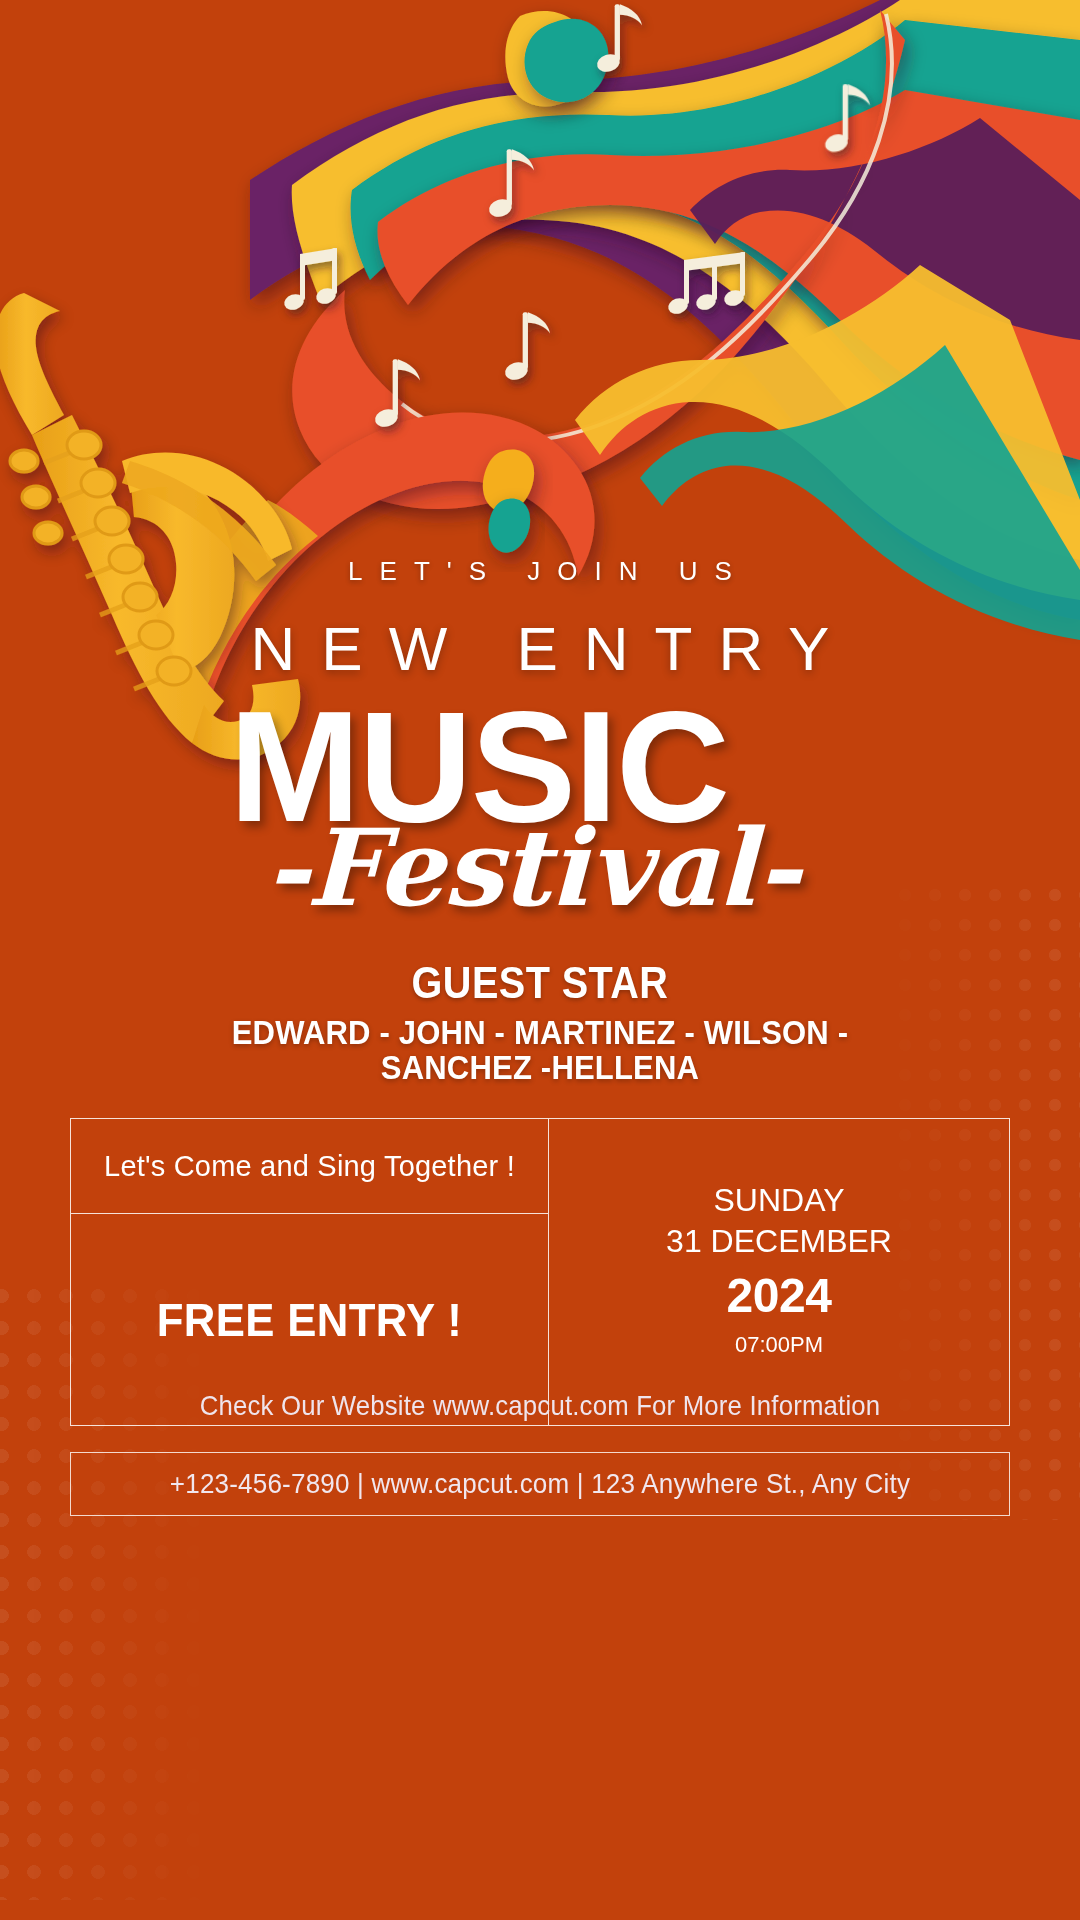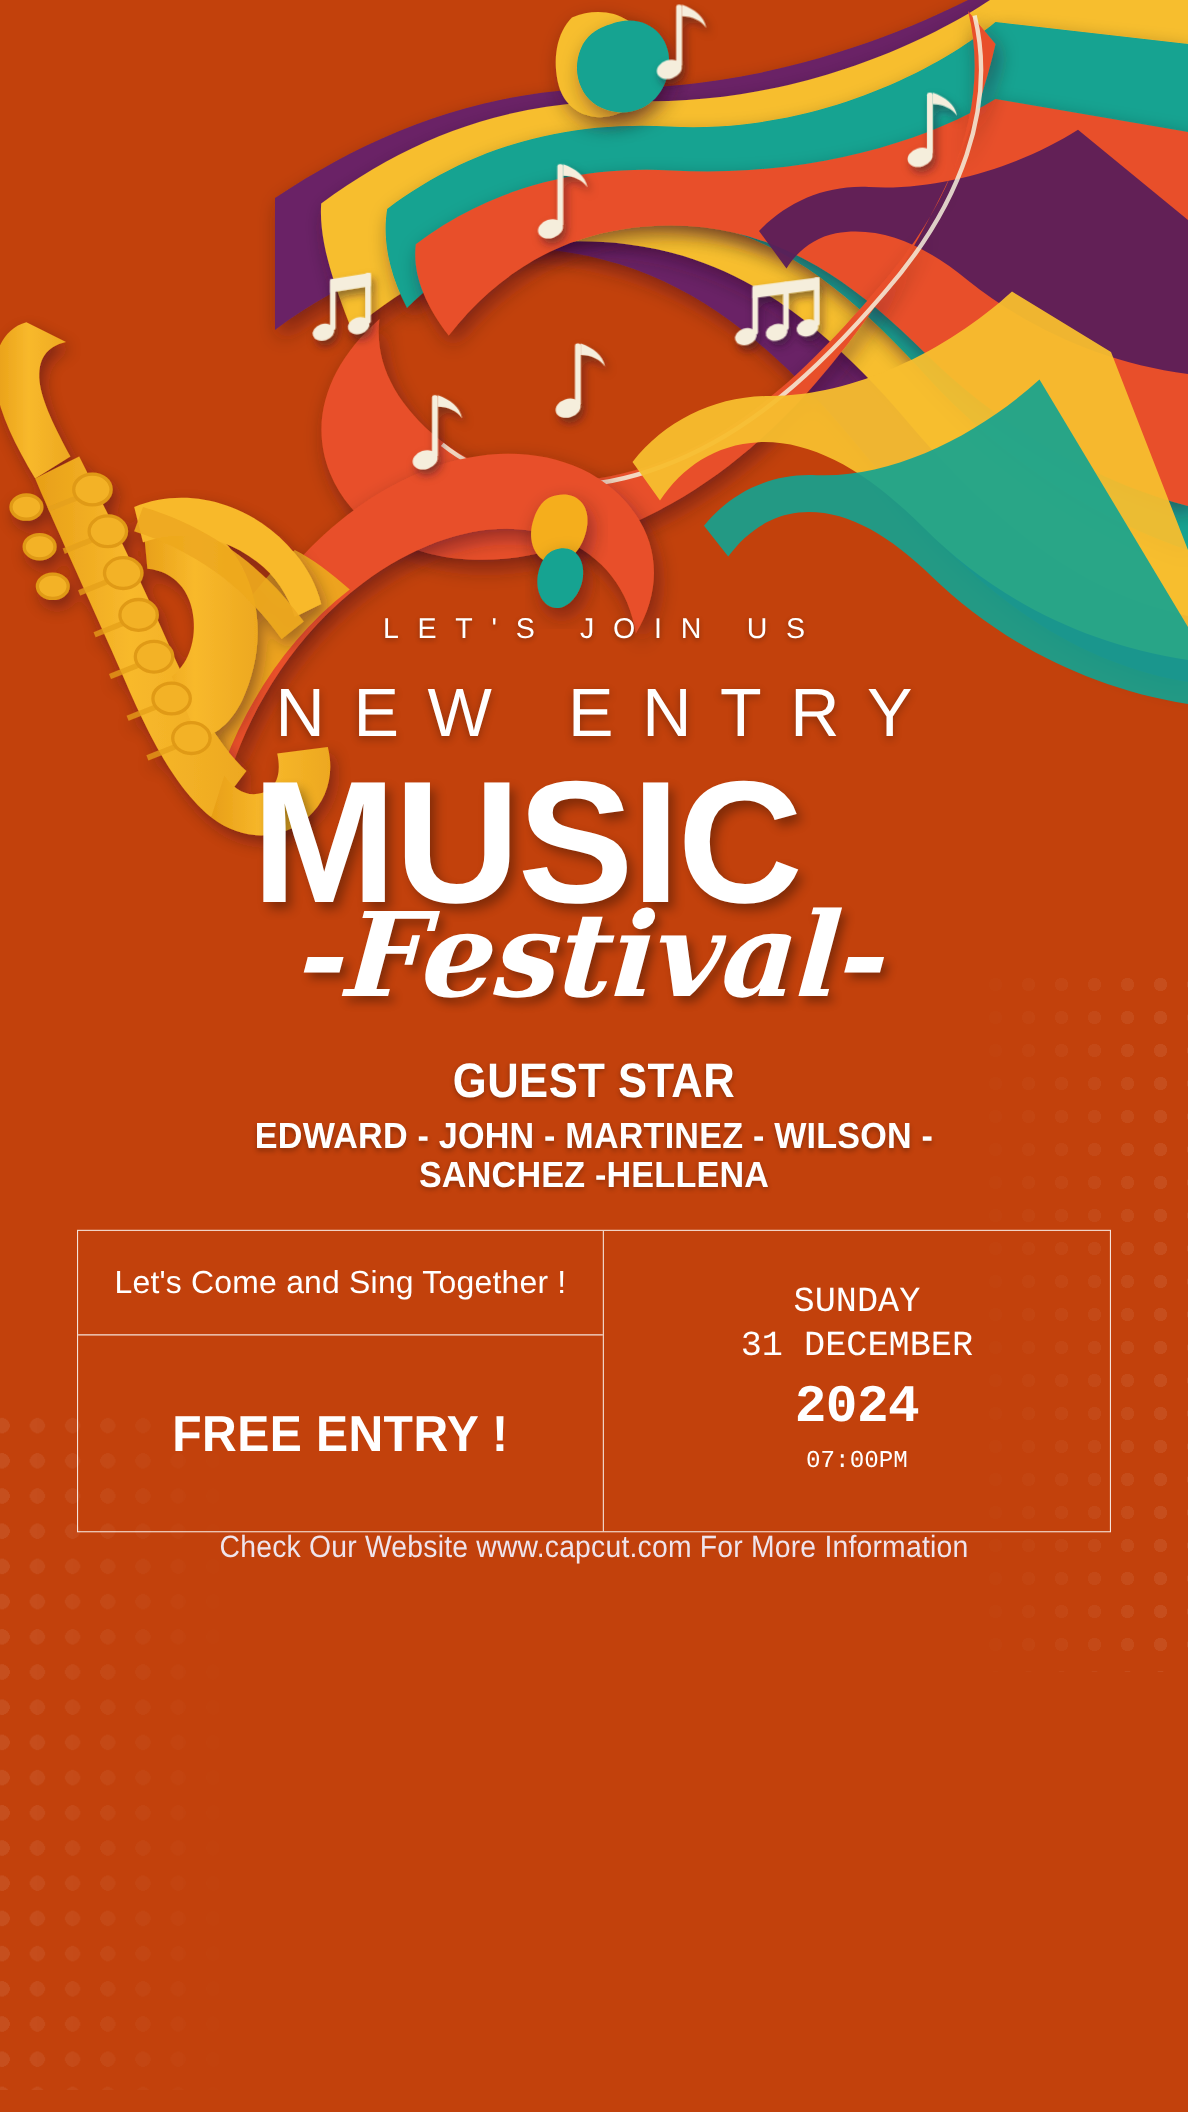--- a/index.html
+++ b/index.html
@@ -121,21 +121,21 @@
     line-height:1.05;
     letter-spacing:0.2px;
     transform:scaleX(0.94);
     text-shadow:0 2px 5px rgba(0,0,0,0.28);
   }
 
   
   #info-box {
     position:absolute;
     left:70px; top:1118px;
-    width:940px; height:275px;
+    width:940px; height:308px;
     border:1.5px solid rgba(255,255,255,0.85);
     display:flex;
   }
   #info-left {
     width:477px;
     display:flex;
     flex-direction:column;
   }
   #cell-slogan {
     height:95px;
@@ -155,21 +155,20 @@
     letter-spacing:0.4px;
     transform:scaleX(0.95);
   }
   #info-right {
     flex:1;
     border-left:1.5px solid rgba(255,255,255,0.85);
     display:flex; flex-direction:column;
     align-items:center; justify-content:center;
     color:#FFFFFF;
     padding-bottom:4px;
-    font-family:Liberation Mono, monospace;
   }
   .date-day, .date-full, .date-time {
     font-weight:300;
     line-height:1.2;
   }
   .date-day  { font-size:32px; }
   .date-full { font-size:32px; margin-top:2px; }
   .date-year {
     font-size:48px;
     font-weight:700;
@@ -416,15 +415,18 @@
       <div id="info-right">
         <div class="date-day">SUNDAY</div>
         <div class="date-full">31 DECEMBER</div>
         <div class="date-year">2024</div>
         <div class="date-time">07:00PM</div>
       </div>
     </div>
 
     <div class="website-line">Check Our Website www.capcut.com For More Information</div>
 
+    <div id="contact-box">
+      <div class="contact-line">+123-456-7890 | www.capcut.com | 123 Anywhere St., Any City</div>
+    </div>
 
   </div>
 </div>
 
 </body></html>

